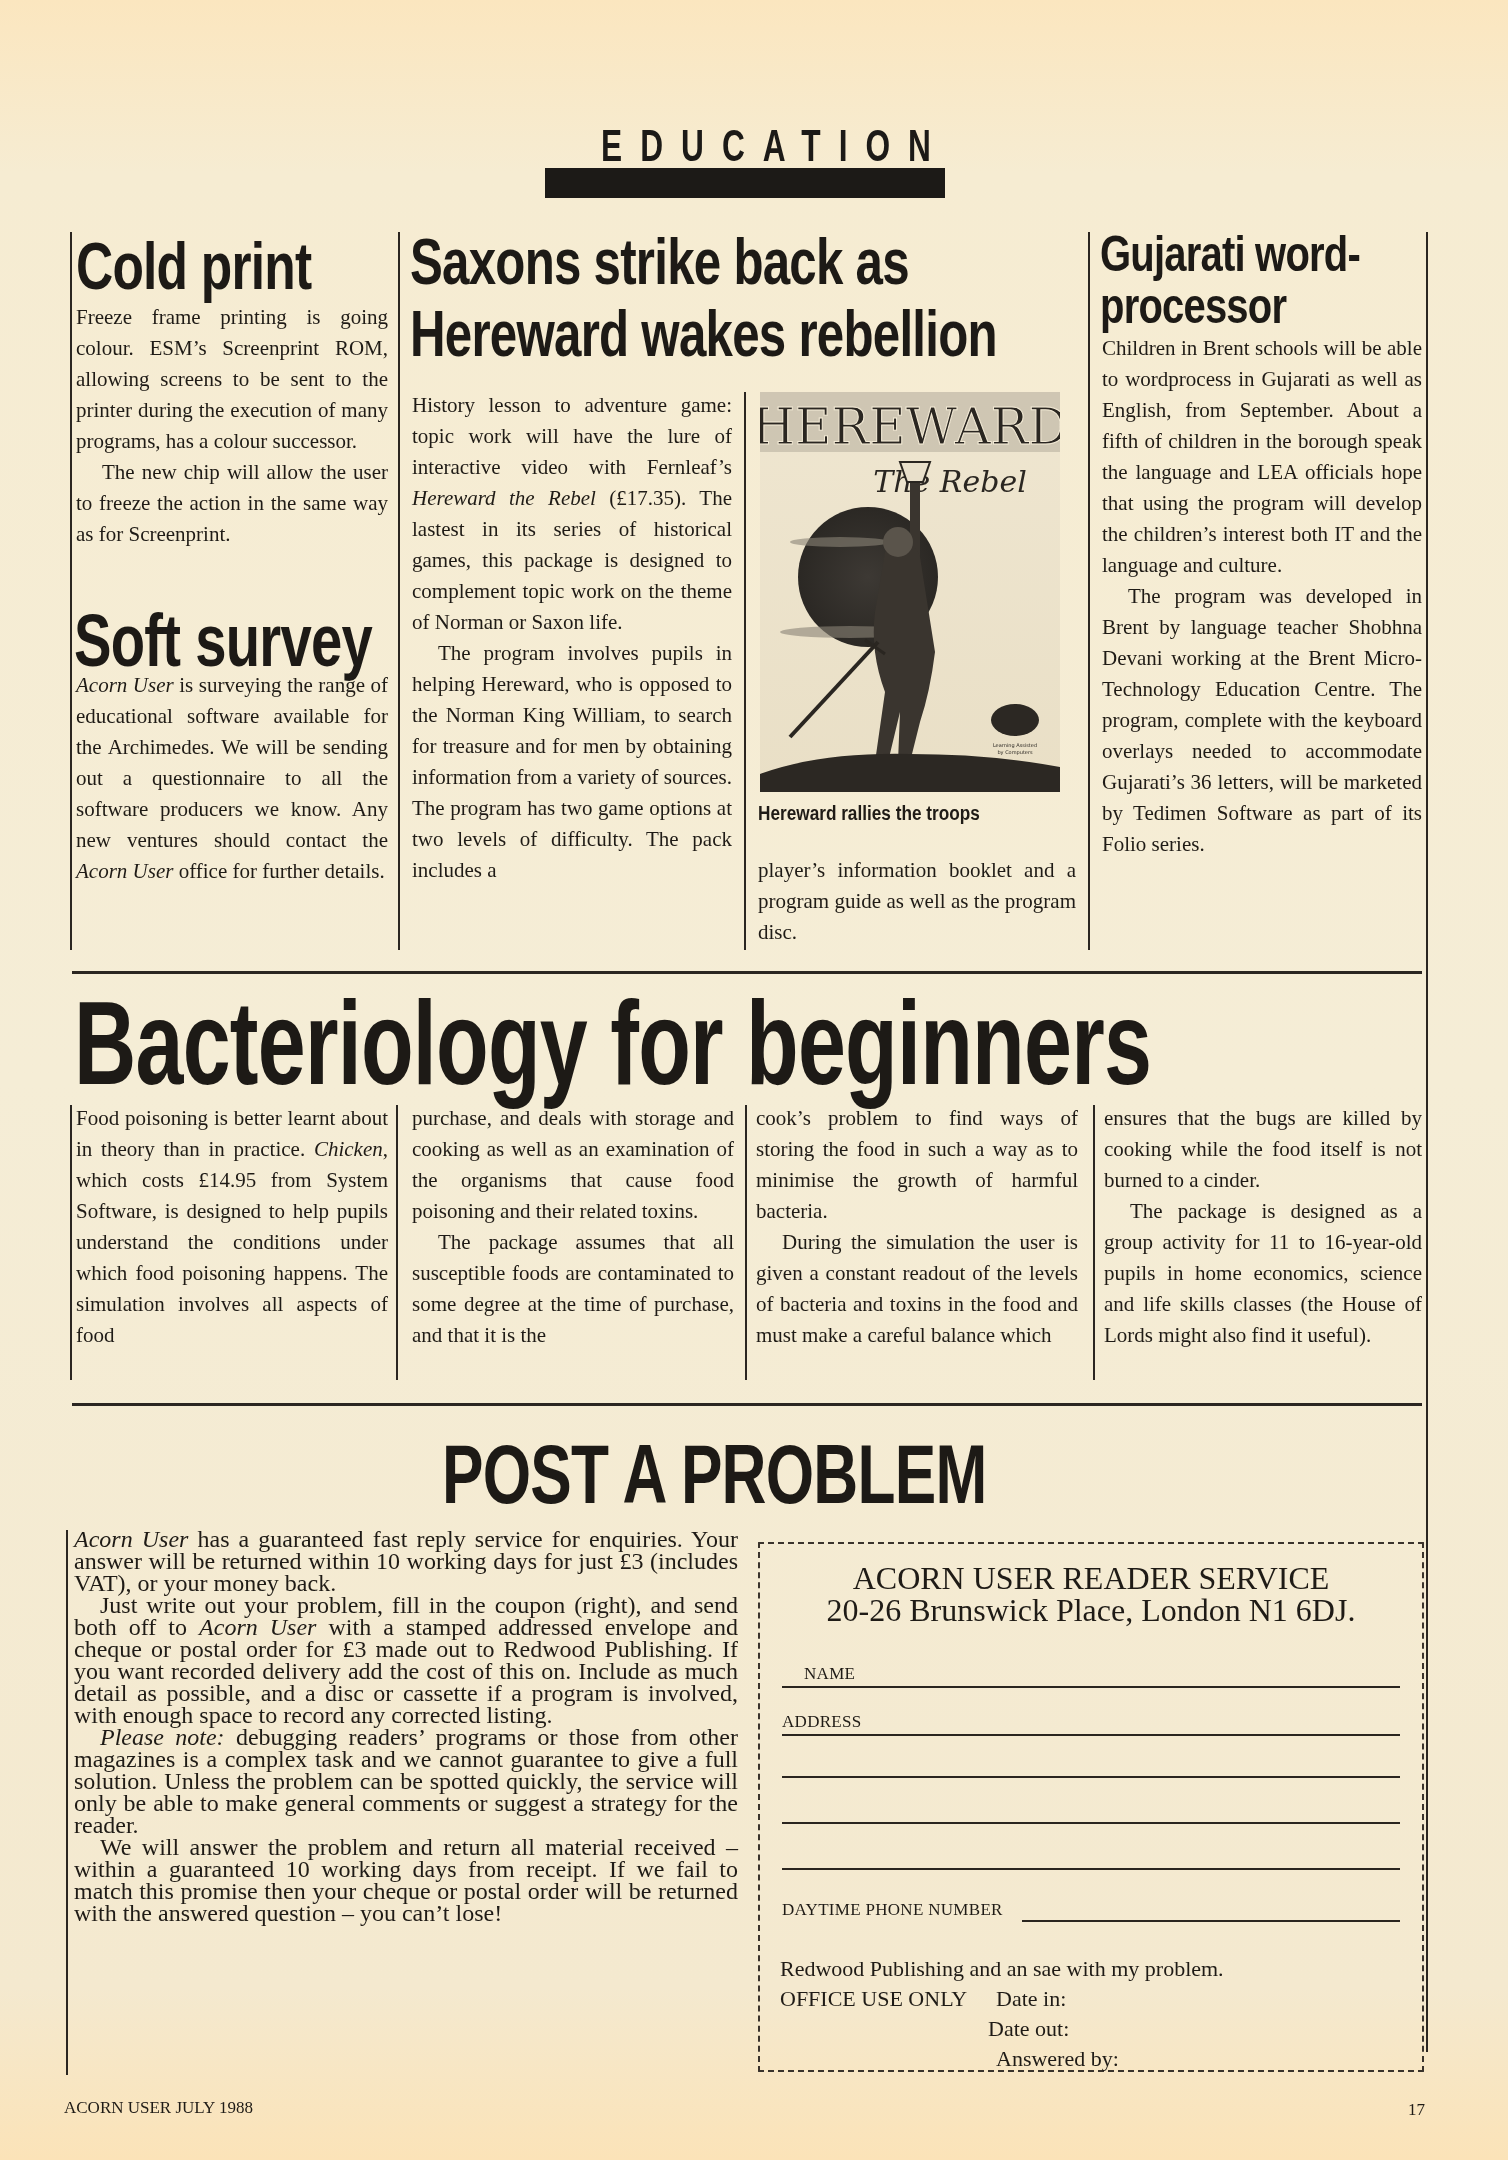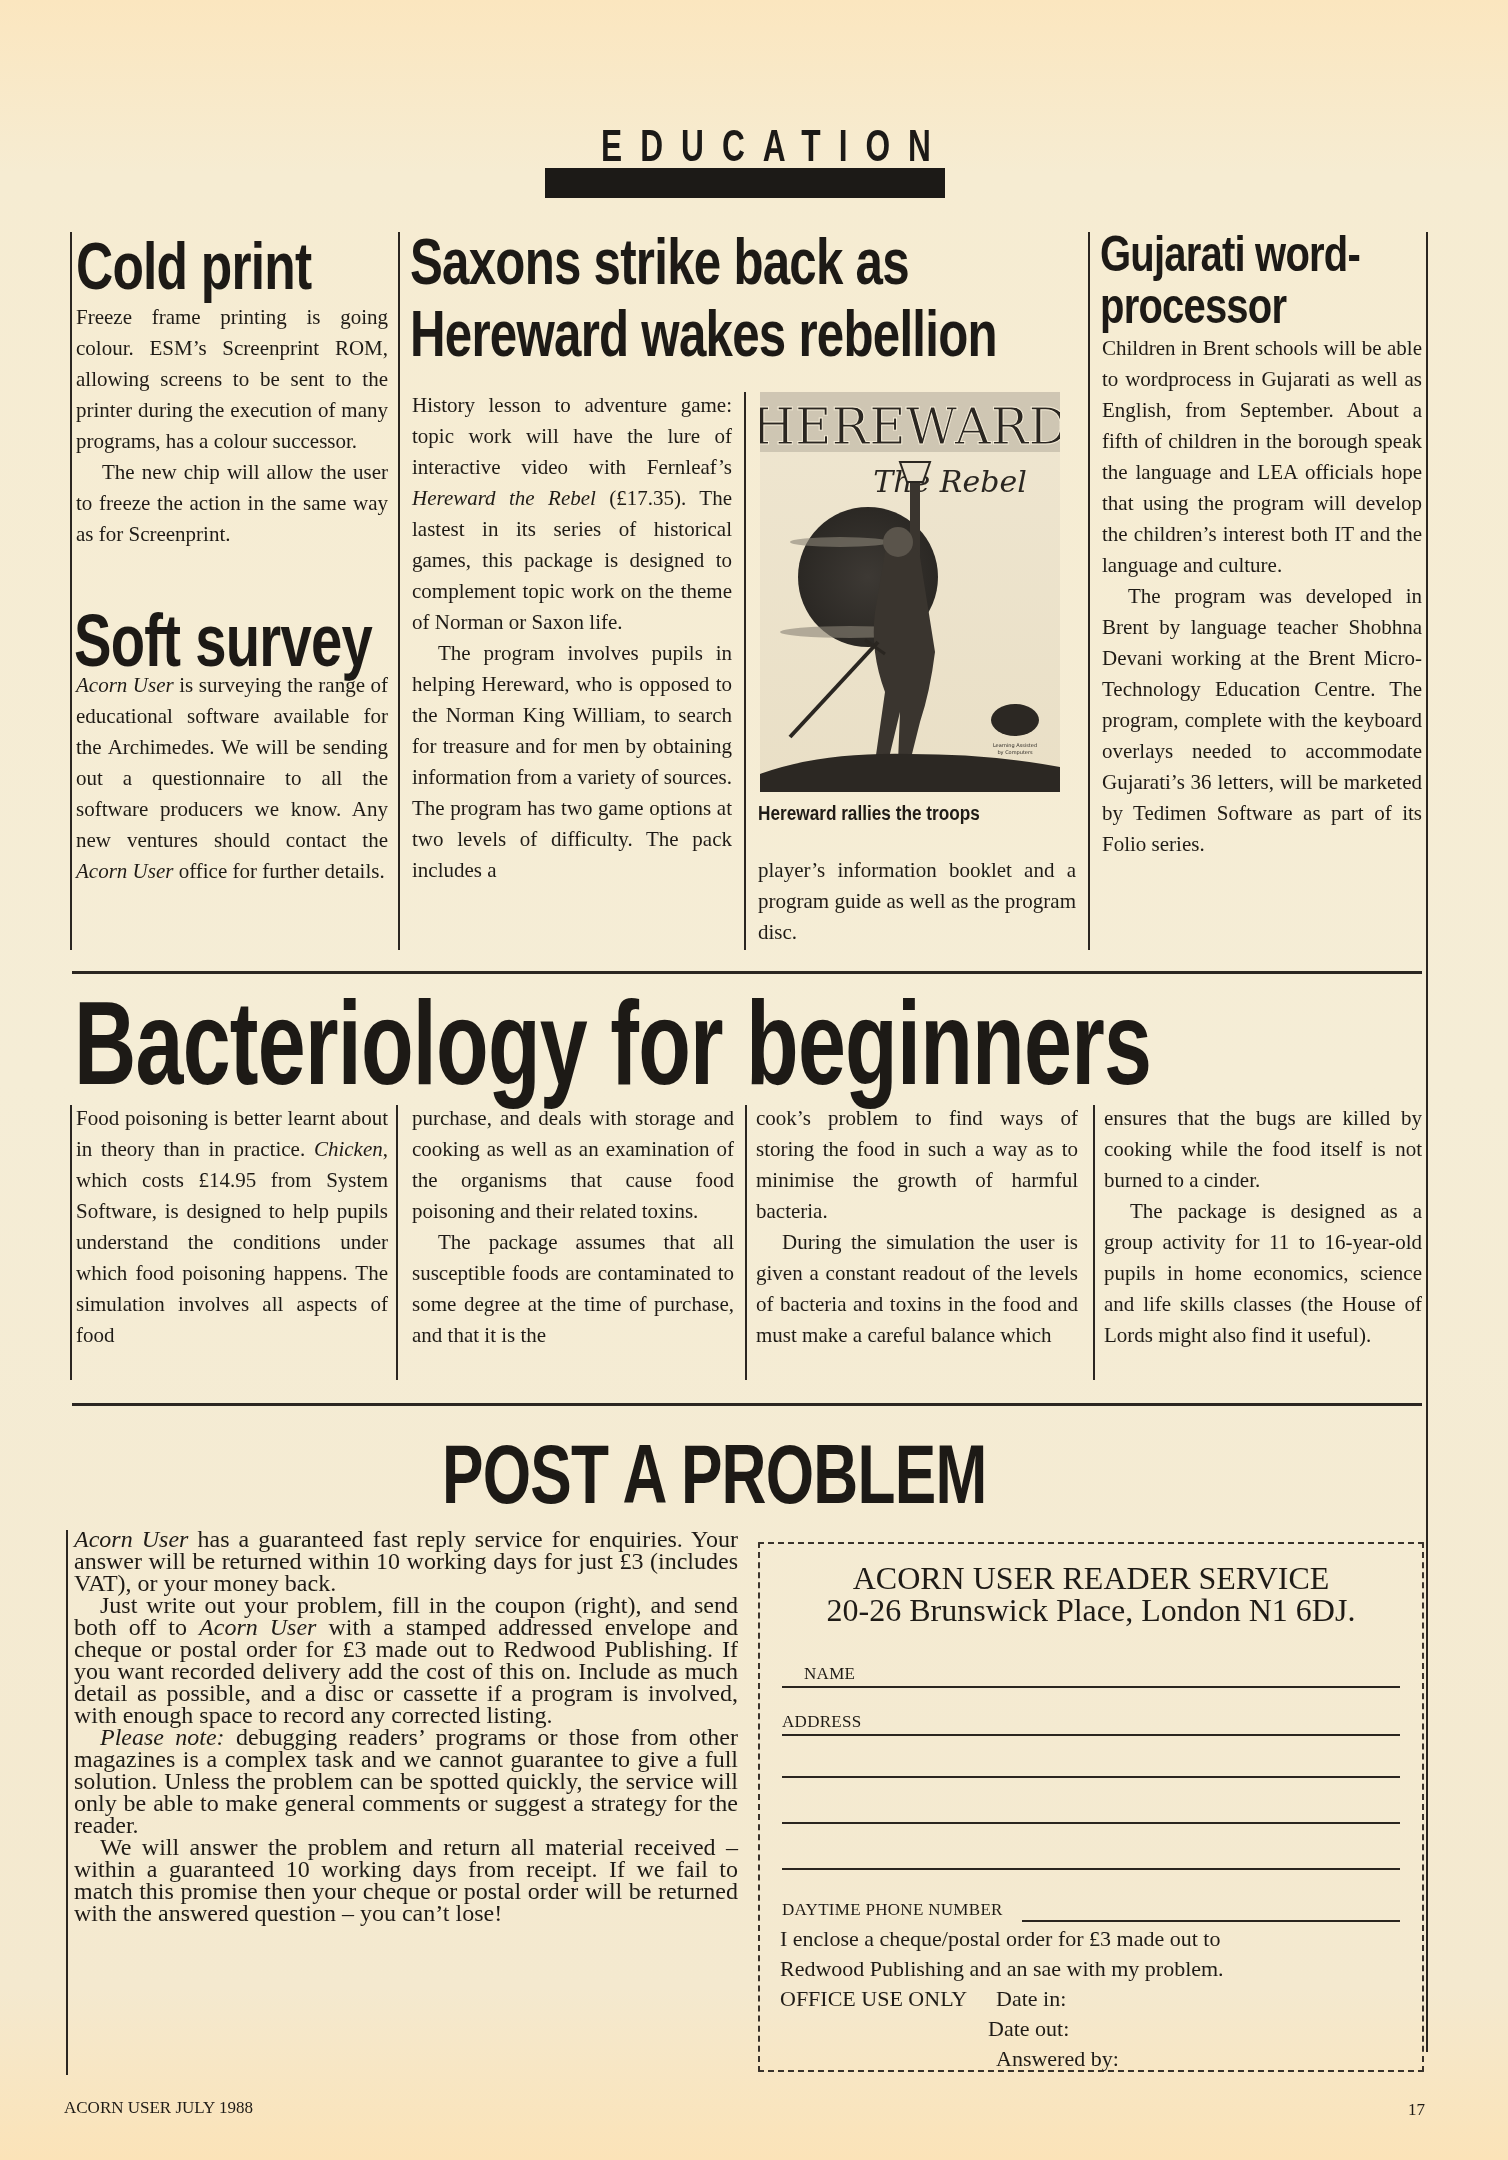--- a/index.html
+++ b/index.html
@@ -180,21 +180,20 @@
   <div class="field-label" style="left:22px;top:168px;">ADDRESS</div>
   <div class="field-line" style="top:190px;"></div>
   <div class="field-line" style="top:232px;"></div>
   <div class="field-line" style="top:278px;"></div>
 
   <div class="field-line" style="top:324px;"></div>
 
   <div class="field-label" style="left:22px;top:356px;">DAYTIME PHONE NUMBER</div>
   <div class="field-line" style="top:376px;left:262px;"></div>
 
-  <div class="txt" style="left:20px;top:380px;">I enclose a cheque/postal order for £3 made out to</div>
   <div class="txt" style="left:20px;top:410px;">Redwood Publishing and an sae with my problem.</div>
   <div class="txt" style="left:20px;top:440px;">OFFICE USE ONLY</div>
   <div class="txt" style="left:236px;top:440px;">Date in:</div>
   <div class="txt" style="left:228px;top:470px;">Date out:</div>
   <div class="txt" style="left:236px;top:500px;">Answered by:</div>
 </div>
 
 <div class="footer" style="left:64px;top:2098px;">ACORN USER JULY 1988</div>
 <div class="footer" style="left:1408px;top:2100px;">17</div>
 

